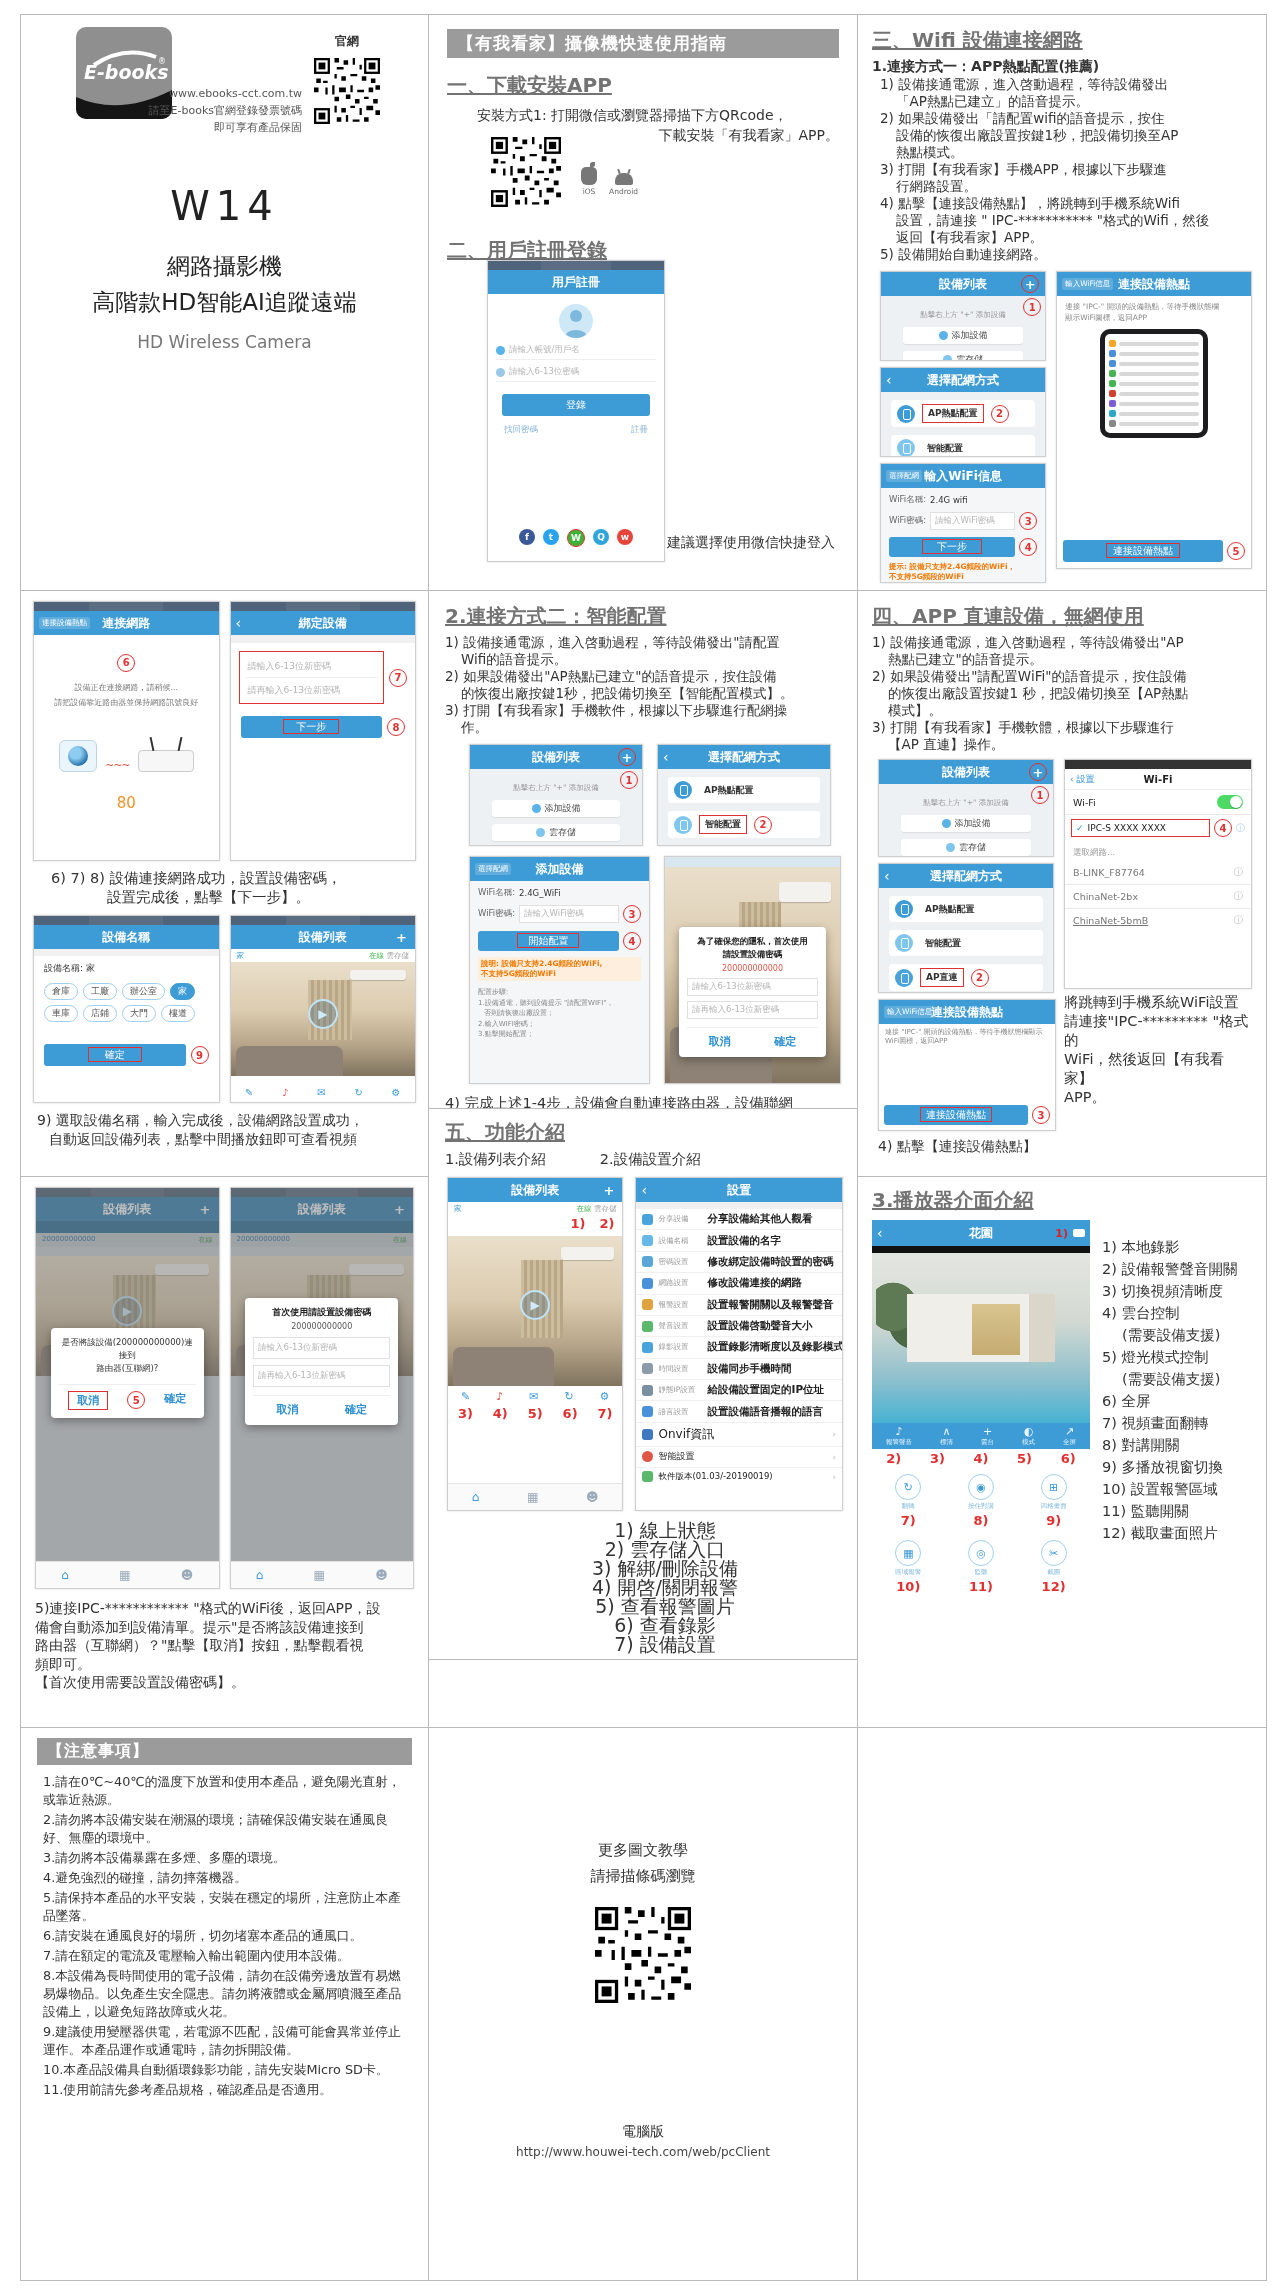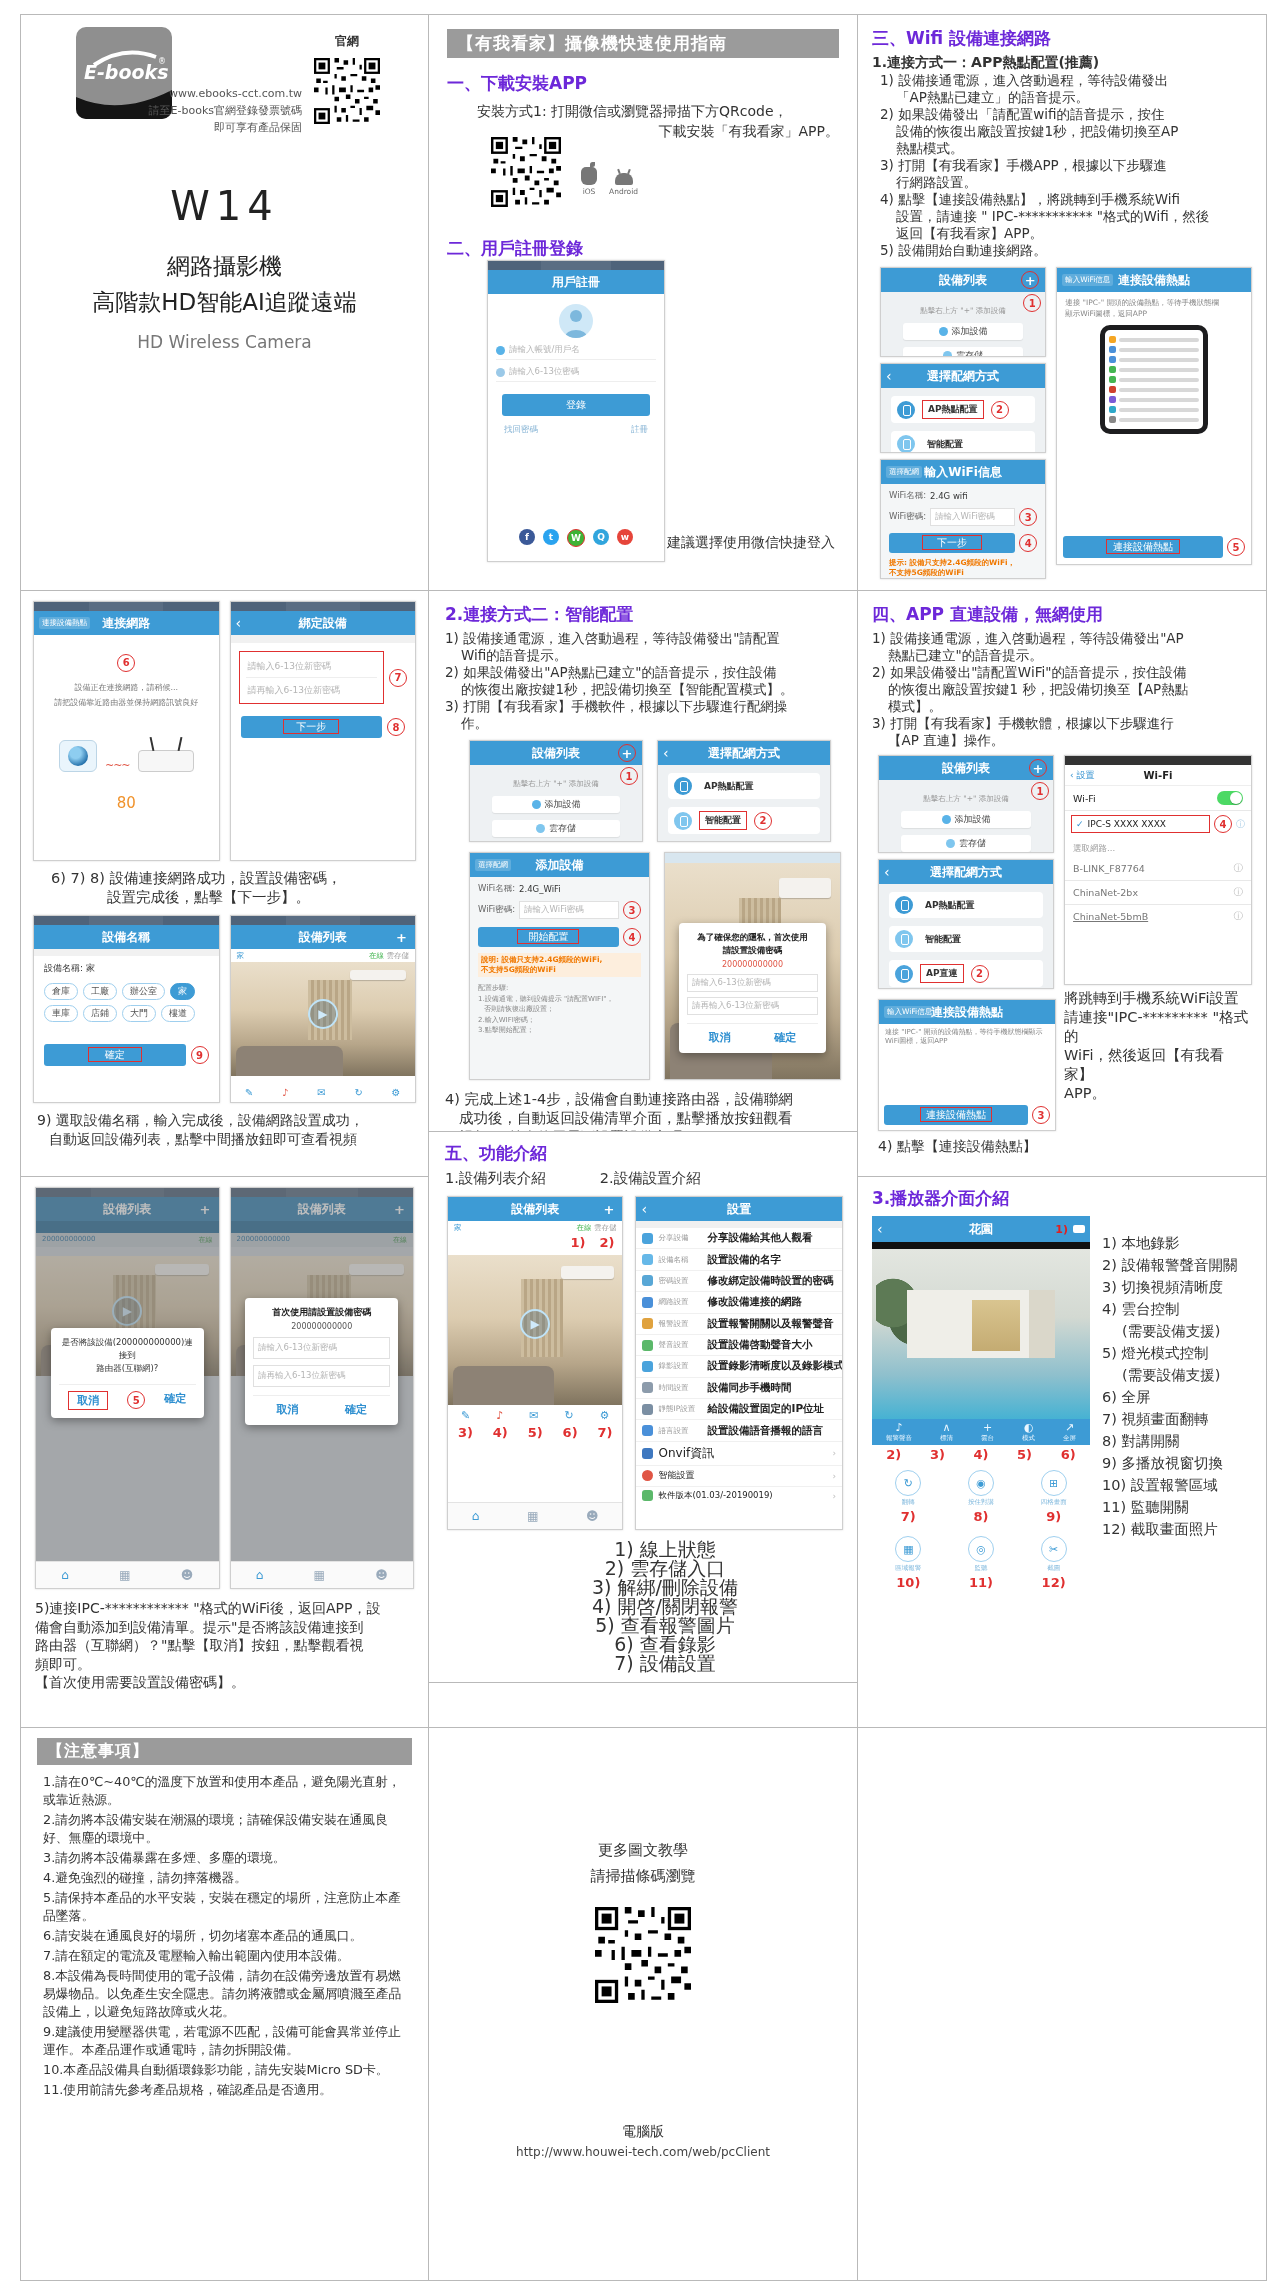--- a/index.html
+++ b/index.html
@@ -6,28 +6,28 @@
   body{font-family:"DejaVu Sans","Liberation Sans",sans-serif;color:#3a3a3a;}
   .page{position:relative;width:1286px;height:2293px;background:#fff;overflow:hidden;}
   .cell{position:absolute;border:1px solid #b9b9b9;box-sizing:border-box;background:#fff;overflow:hidden;}
   #c11{left:20px;top:14px;width:409px;height:577px;}
   #c12{left:428px;top:14px;width:430px;height:577px;}
   #c13{left:857px;top:14px;width:410px;height:577px;}
   #c21{left:20px;top:590px;width:409px;height:587px;}
   #c22{left:428px;top:590px;width:430px;height:587px;}
   #c23{left:857px;top:590px;width:410px;height:587px;}
   #c31{left:20px;top:1176px;width:409px;height:552px;}
-  #c32{left:428px;top:1131px;width:430px;height:552px;}
+  #c32{left:428px;top:1108px;width:430px;height:552px;}
   #c33{left:857px;top:1176px;width:410px;height:552px;}
   #c41{left:20px;top:1727px;width:409px;height:554px;}
   #c42{left:428px;top:1727px;width:430px;height:554px;}
   #c43{left:857px;top:1727px;width:410px;height:554px;}
 
   .graybar{background:#9b9b9b;color:#fff;font-size:17px;font-weight:bold;padding:3px 10px;letter-spacing:1px;}
-  .h2{font-weight:bold;font-size:17px;color:#6d28d9;margin:14px 0 6px 0;}
+  .h2{font-weight:bold;font-size:20px;color:#737373;margin:14px 0 6px 0;text-decoration:underline;}
   .txt{font-size:14px;line-height:1.45;color:#333;}
   .ind{padding-left:16px;}
   .steps div{font-size:13.5px;line-height:17px;color:#333;}
   .cap{font-size:14.5px;line-height:19px;color:#333;}
 
   
   .phone{background:#fff;border:1px solid #cfcfcf;box-shadow:0 0 2px rgba(0,0,0,.15);position:relative;overflow:hidden;}
   .sb{height:9px;background:linear-gradient(90deg,#4f637a 0 30%,#5a6d83 30% 70%,#4f637a 70%);}
   .sb.dark{background:#333;}
   .ph-head{background:#3d9bd5;color:#fff;height:24px;display:flex;align-items:center;justify-content:center;position:relative;font-size:12px;font-weight:bold;}

